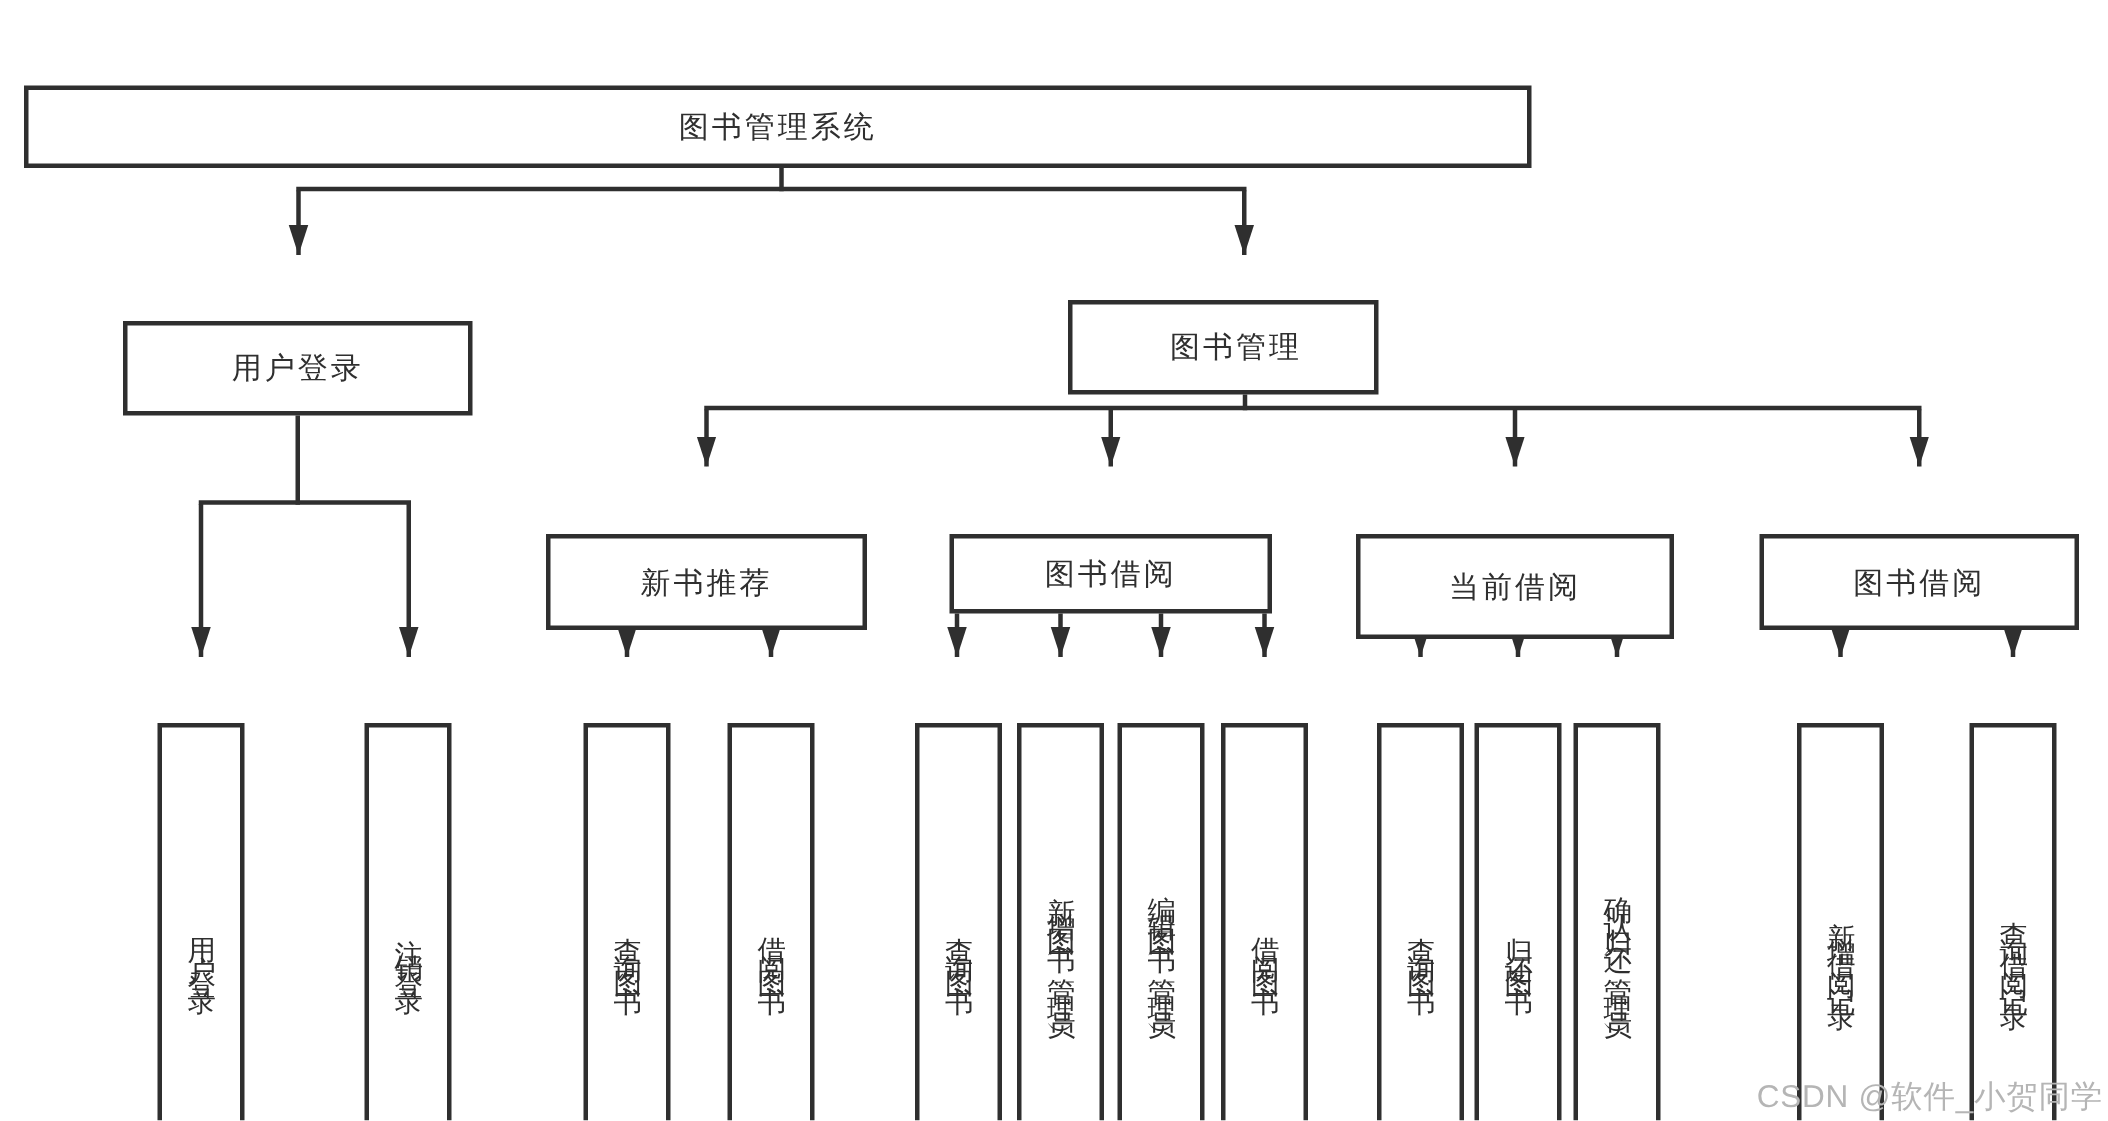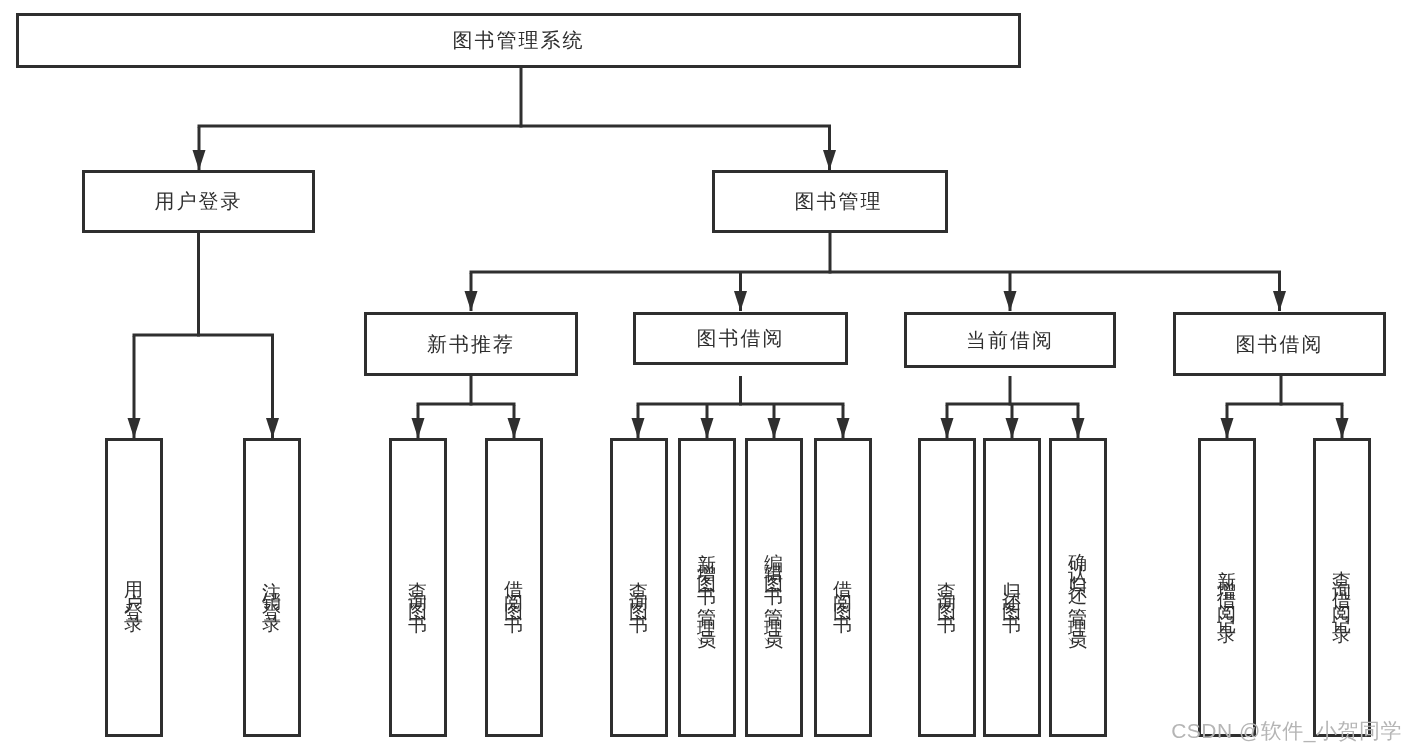--- a/index.html
+++ b/index.html
@@ -15,20 +15,21 @@
   .box {
     position: absolute;
     box-sizing: border-box;
     border: 3px solid #2f2f2f;
     background: #ffffff;
     display: flex;
     align-items: center;
     justify-content: center;
     color: #2f2f2f;
     z-index: 1;
+    margin-top: 44px;
   }
   .hbox { font-size: 20px; letter-spacing: 2px; }
   .vbox .vtext {
     writing-mode: vertical-rl;
     text-orientation: mixed;
     font-size: 19px;
     letter-spacing: 11px;
     line-height: 1;
     color: #2f2f2f;
     white-space: nowrap;
@@ -95,25 +96,25 @@
       <line x1="1281" y1="376" x2="1281" y2="405.5"></line>
       <line x1="1225.5" y1="404" x2="1343.5" y2="404"></line>
       <line x1="1227" y1="405" x2="1227" y2="438" marker-end="url(#ah)"></line>
       <line x1="1342" y1="405" x2="1342" y2="438" marker-end="url(#ah)"></line>
     </g>
   </svg>
 
   <div class="box hbox" style="left:16px; top:13px; width:1005px; height:55px;">图书管理系统</div>
 
   <div class="box hbox" style="left:82px; top:170px; width:233px; height:63px;">用户登录</div>
-  <div class="box hbox" style="left:712px; top:170px; width:236px; height:63px;padding-left:17px;">图书管理</div>
+  <div class="box hbox" style="left:712px; top:156px; width:207px; height:63px;padding-left:17px;">图书管理</div>
 
   <div class="box hbox" style="left:364px; top:312px; width:214px; height:64px;font-family:Liberation Serif, serif;">新书推荐</div>
   <div class="box hbox" style="left:633px; top:312px; width:215px; height:53px;">图书借阅</div>
-  <div class="box hbox" style="left:904px; top:312px; width:212px; height:56px;">当前借阅</div>
+  <div class="box hbox" style="left:904px; top:312px; width:212px; height:70px;">当前借阅</div>
   <div class="box hbox" style="left:1173px; top:312px; width:213px; height:64px;">图书借阅</div>
 
   <div class="box vbox" style="left:105px; top:438px; width:58px; height:299px;">
     <span class="vtext">用户登录</span>
   </div>
   <div class="box vbox" style="left:243px; top:438px; width:58px; height:299px;">
     <span class="vtext">注销登录</span>
   </div>
 
   <div class="box vbox" style="left:389px; top:438px; width:58px; height:299px;">

